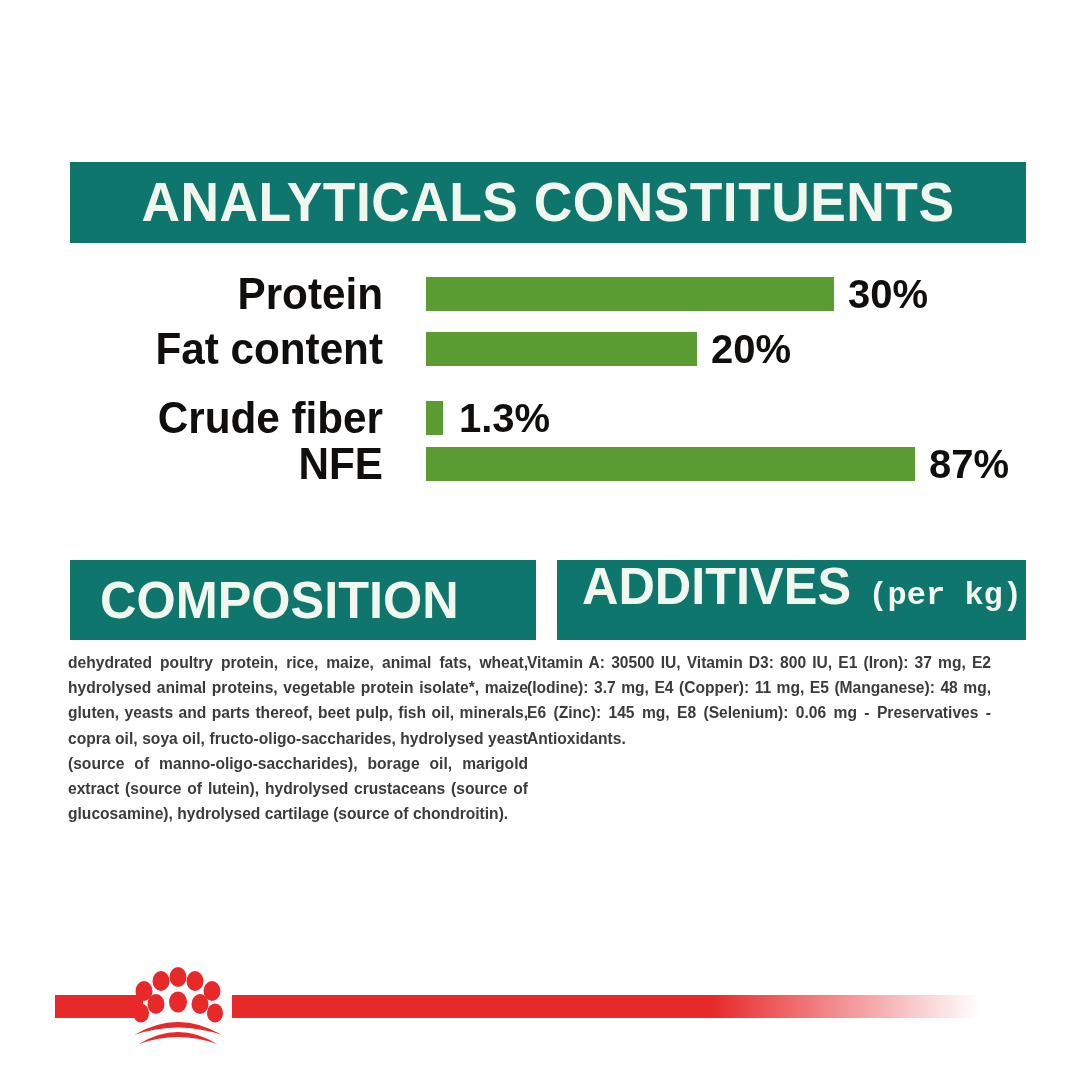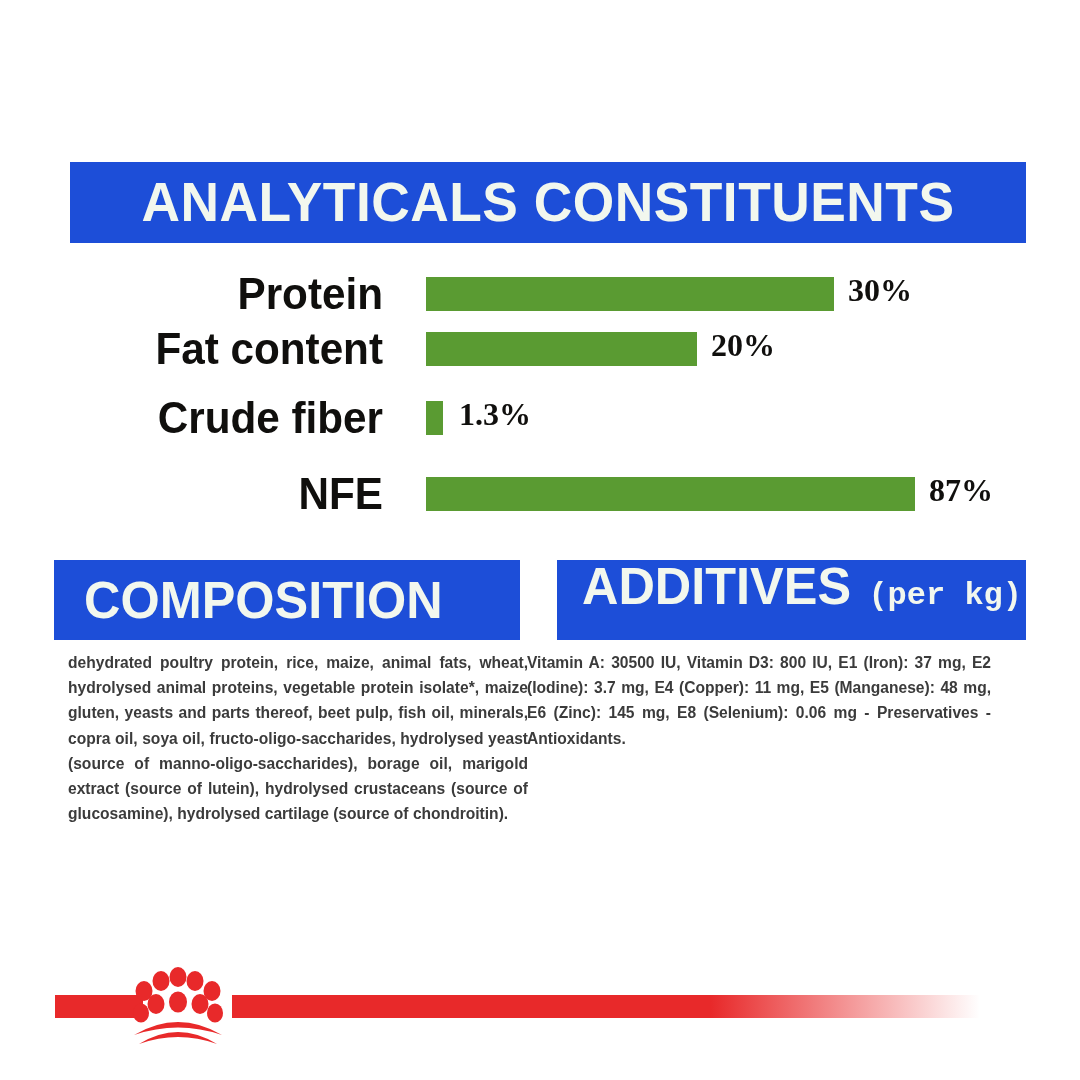--- a/index.html
+++ b/index.html
@@ -8,21 +8,21 @@
     background:#ffffff;
     font-family:"Liberation Sans", sans-serif;
     overflow:hidden;
     position:relative;
   }
   .page{position:absolute;inset:0;}
 
   
   .band{
     position:absolute;
-    background:#1d4ed8;
+    background:#0f766e;
     display:flex;
     align-items:center;
     box-sizing:border-box;
   }
   #analyticals-band{
     left:70px;top:162px;width:956px;height:81px;
     justify-content:center;
   }
   .band-title{
     color:#f2f7ee;
@@ -61,31 +61,31 @@
   .row-bar{
     position:absolute;
     left:426px;
     height:34px;
     background:#5a9b32;
     top:8px;
   }
   .row-value{
     position:absolute;
     color:#100f0d;
-    font-family:Liberation Serif, serif;
-    font-weight:bold;
-    font-size:32px;
+    font-family:Liberation Sans, sans-serif;
+    font-weight:bold;
+    font-size:40px;
     line-height:1;
     white-space:nowrap;
     top:5px;
   }
 
   
   #composition-band{
-    left:54px;top:560px;width:466px;height:80px;
+    left:70px;top:560px;width:466px;height:80px;
     justify-content:flex-start;padding-left:30px;
   }
   #additives-band{
     left:557px;top:560px;width:469px;height:80px;
     justify-content:flex-start;padding-left:25px;
     align-items:baseline;
   }
   .panel-title{
     color:#f2f7ee;
     font-family:"Liberation Sans Narrow","Liberation Sans", sans-serif;
@@ -164,21 +164,21 @@
       <span class="row-bar" style="width:271px"></span>
       <span class="row-value" style="left:711px">20%</span>
     </div>
 
     <div class="chart-row" style="top:131px">
       <span class="row-label">Crude fiber</span>
       <span class="row-bar" style="width:17px"></span>
       <span class="row-value" style="left:459px">1.3%</span>
     </div>
 
-    <div class="chart-row" style="top:207px">
+    <div class="chart-row" style="top:177px">
       <span class="row-label">NFE</span>
       <span class="row-bar" style="width:489px"></span>
       <span class="row-value" style="left:929px">87%</span>
     </div>
 
   </div>
 
   <div class="band" id="composition-band">
     <span class="panel-title">COMPOSITION</span>
   </div>

